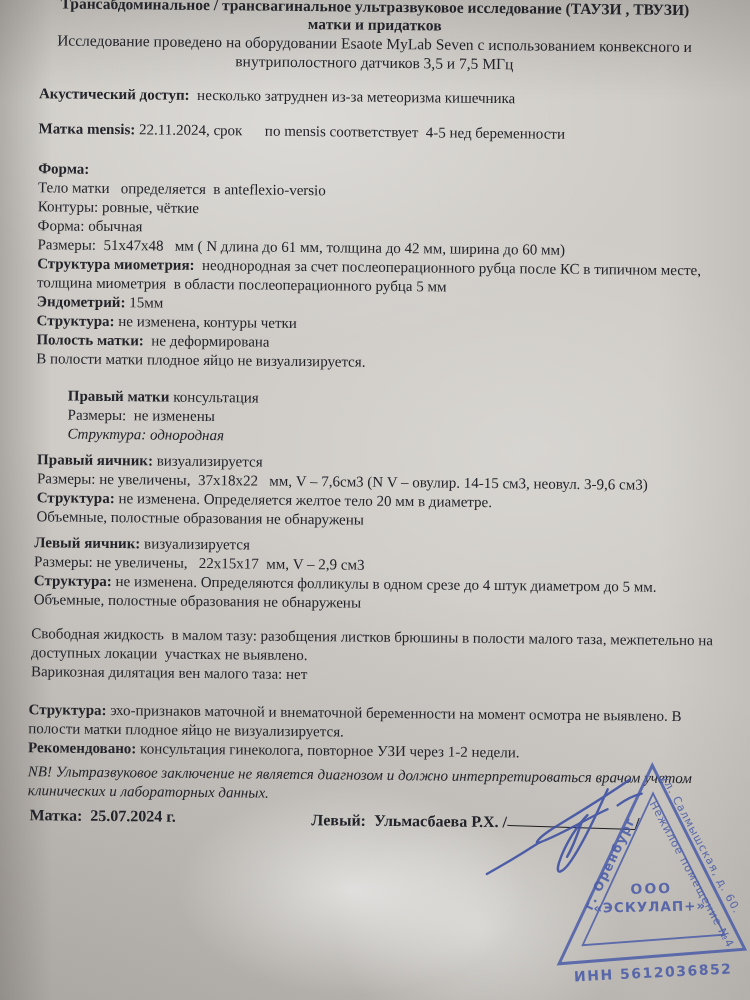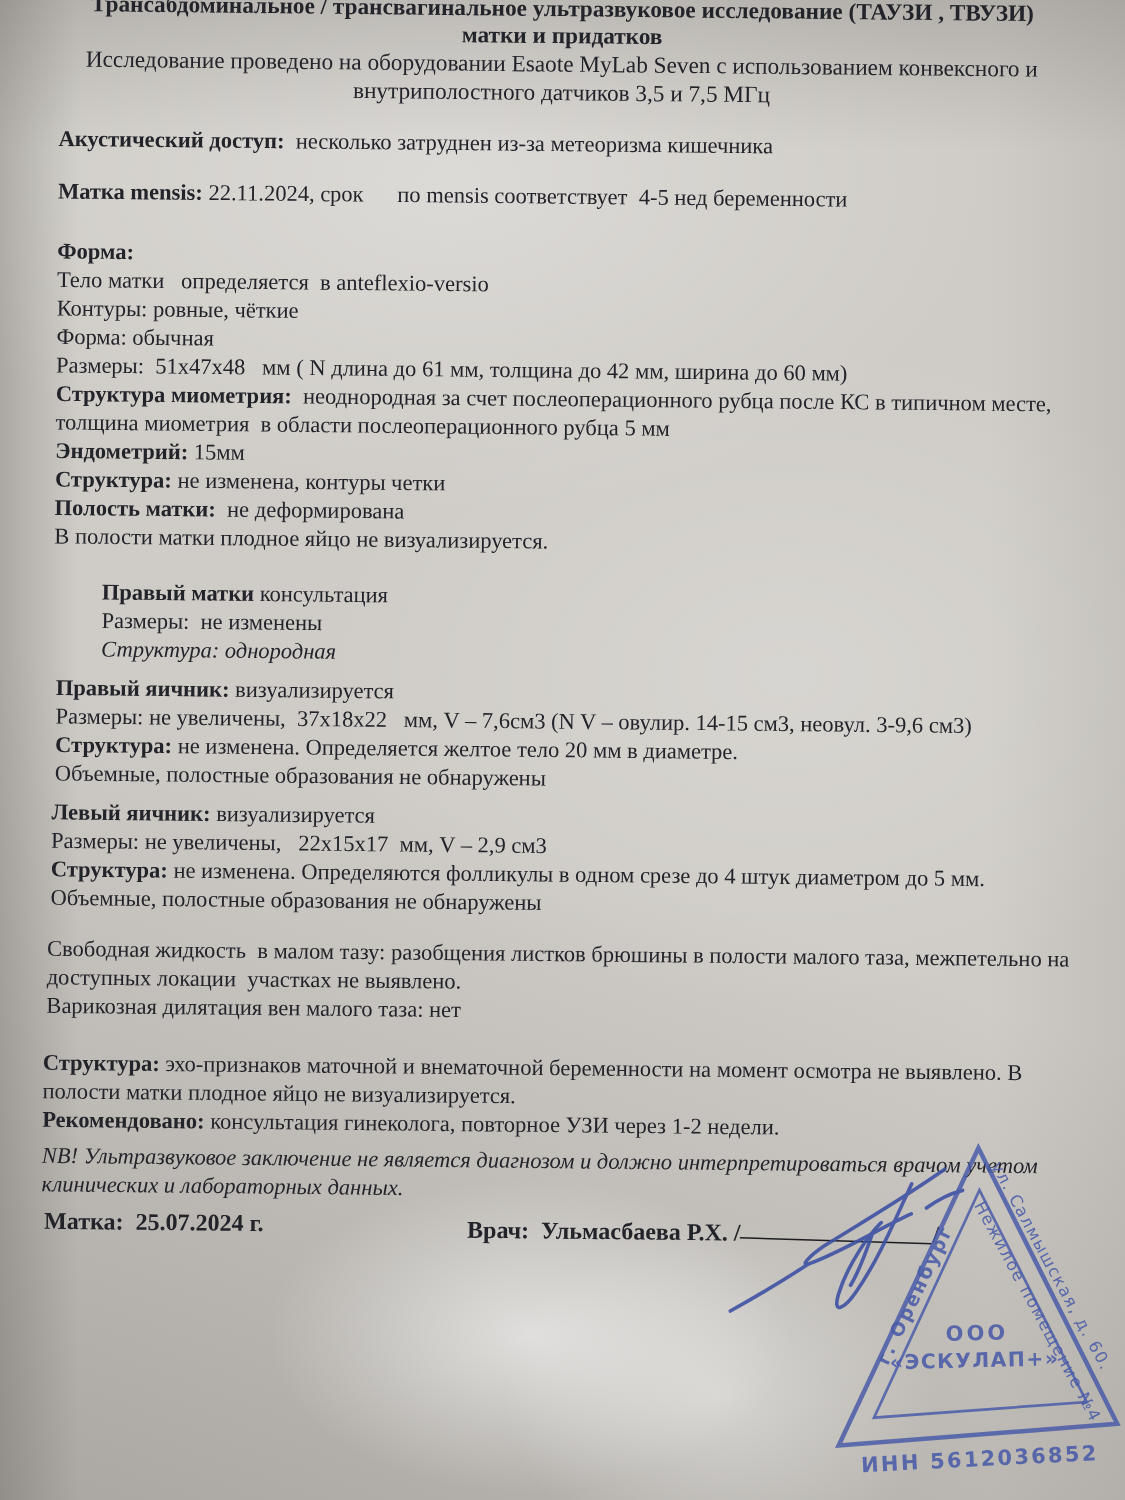--- a/index.html
+++ b/index.html
@@ -135,21 +135,21 @@
       </p>
     </div>
 
     <p class="abs l-nb">NB! Ультразвуковое заключение не является диагнозом и должно интерпретироваться врачом учетом клинических и лабораторных данных.</p>
 
     <p class="abs l-date">
       <span>Матка:</span><span class="pre">  25.07.2024 г.</span>
     </p>
 
     <p class="abs l-doctor">
-      <b>Врач:</b><b class="pre">  Ульмасбаева Р.Х. /</b><span class="sigline"></span><b>/</b>
+      <b>Левый:</b><b class="pre">  Ульмасбаева Р.Х. /</b><span class="sigline"></span><b>/</b>
     </p>
 
     <svg class="abs sig-svg" width="250" height="130" viewBox="0 0 250 130">
       <g fill="none" stroke="#3f51a3" stroke-width="2.4" stroke-linecap="round" opacity="0.9">
         <path d="M208 14 C 180 34, 150 52, 128 66 C 118 73, 112 80, 118 78 C 140 70, 168 52, 186 44"></path>
         <path d="M186 24 C 176 46, 166 72, 150 96 C 142 108, 134 112, 138 98 C 144 78, 158 58, 166 50"></path>
         <path d="M160 58 C 156 70, 152 82, 146 92"></path>
         <path d="M118 78 C 100 90, 80 102, 66 110"></path>
         <path d="M196 40 C 204 34, 212 30, 220 28"></path>
       </g>

